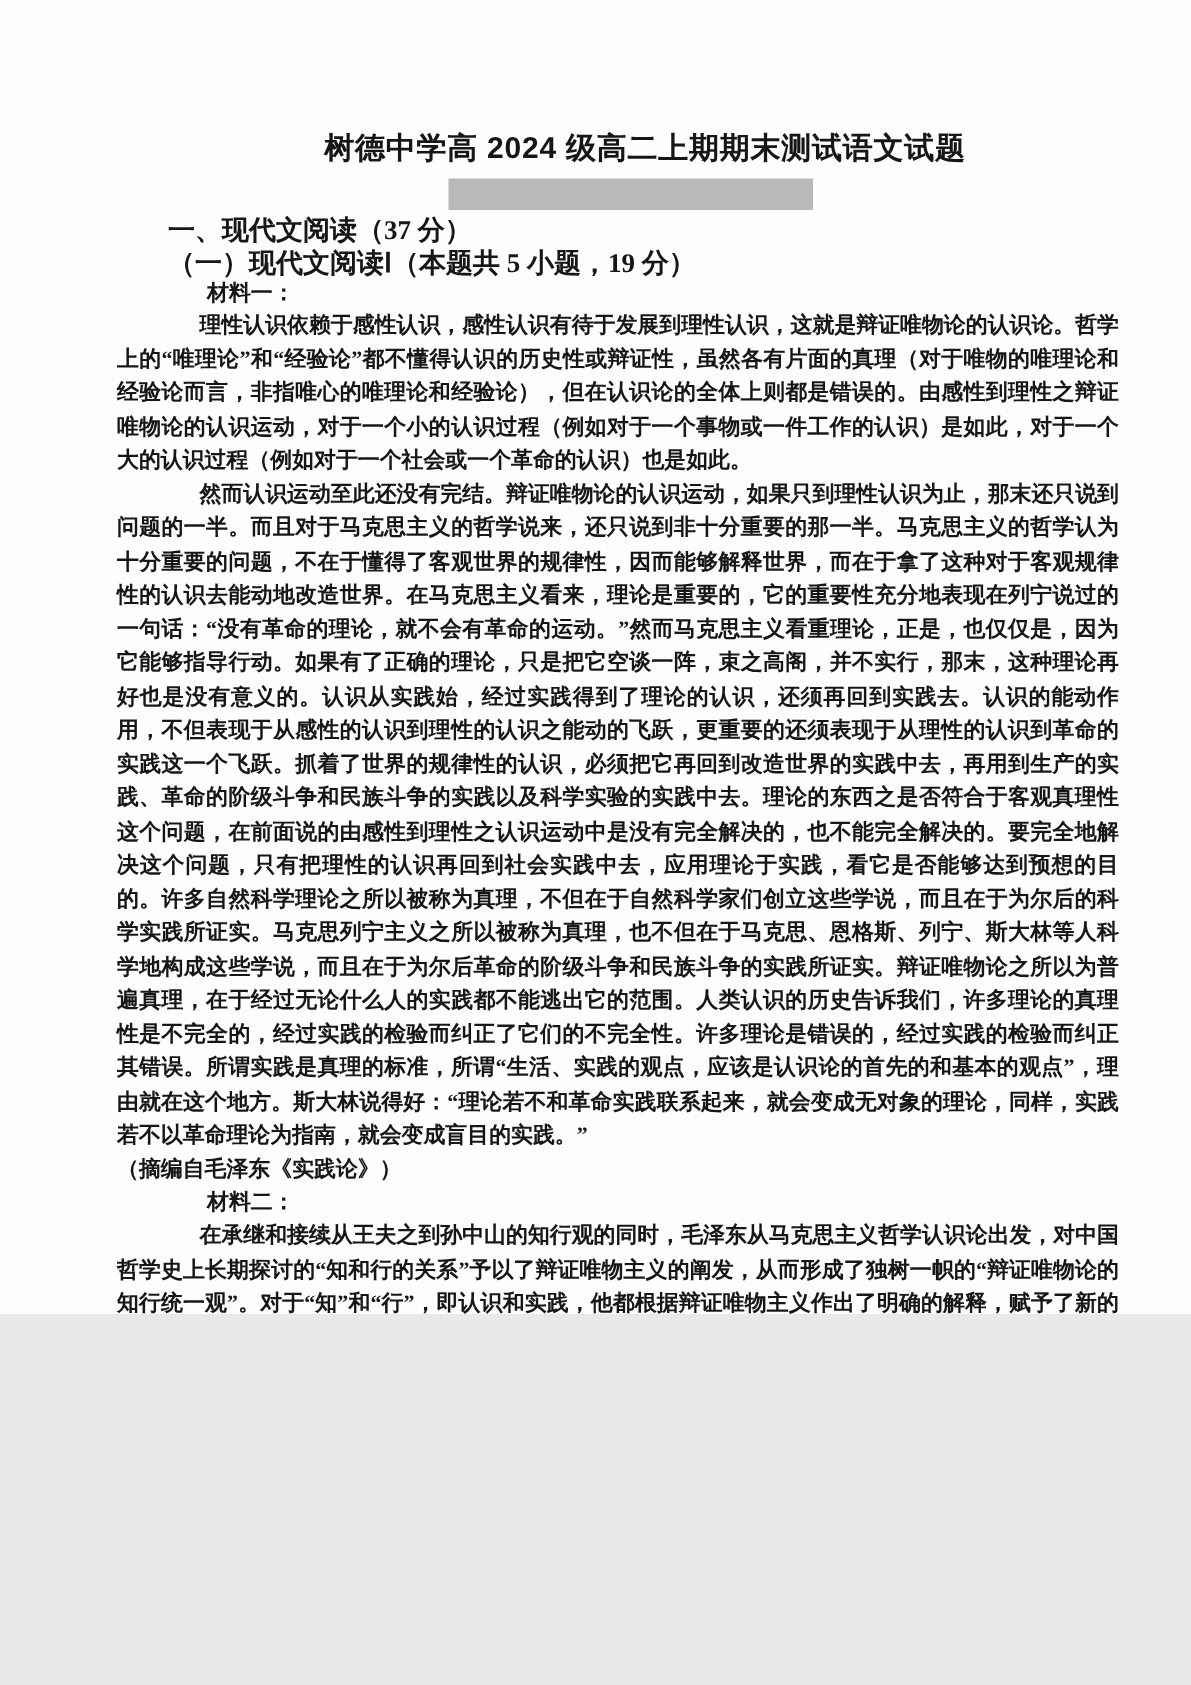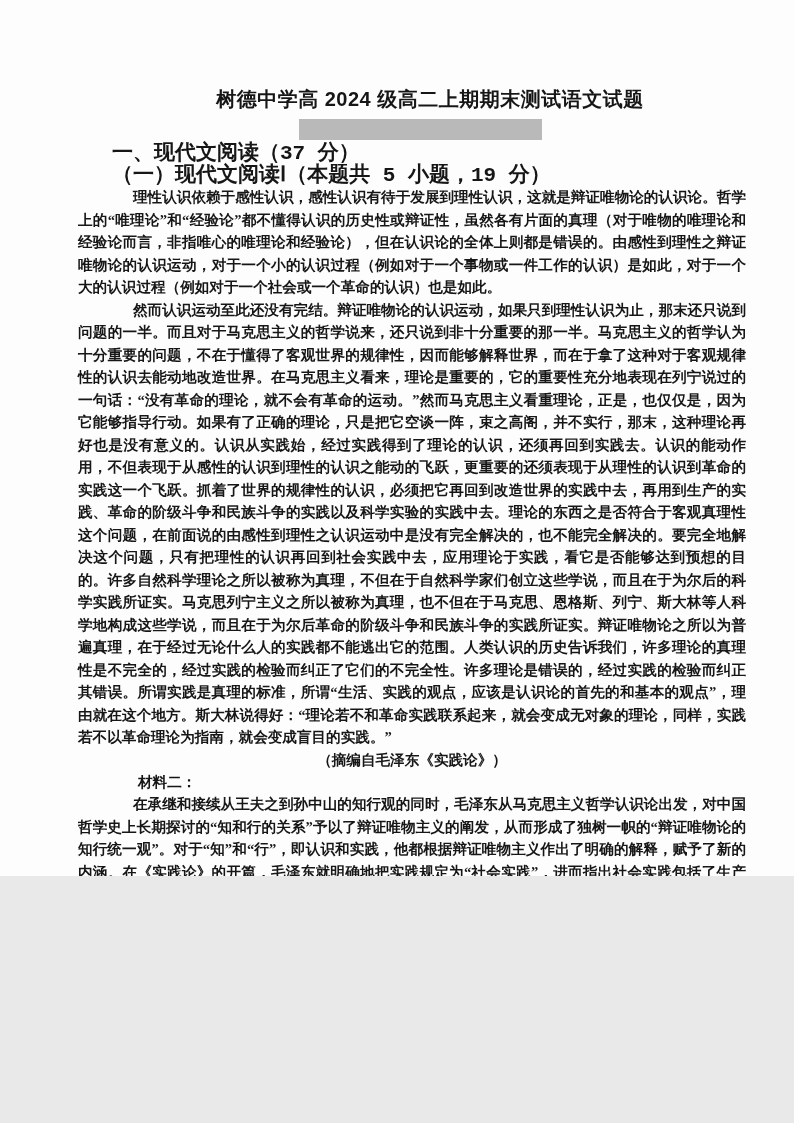--- a/index.html
+++ b/index.html
@@ -28,23 +28,23 @@
     letter-spacing:.5px;
     white-space:nowrap;
   }
   .redaction{
     width:243px;height:21px;
     background:#b9b9b9;
     margin:7px auto 0 auto;
     transform:translateX(8px);
   }
   .h2,.h3{
-    font-family:Liberation Mono, monospace;
-    font-weight:700;
-    font-size:21px;
+    font-family:Liberation Serif, serif;
+    font-weight:700;
+    font-size:18px;
     line-height:21px;
     margin-left:34px;
   }
   .h2{margin-top:3px;}
   .h3{margin-top:1px;}
   .instruction{
     font-family:"Liberation Sans", sans-serif;
     font-weight:400;
     font-size:14.6px;
     line-height:20px;
@@ -62,21 +62,21 @@
     font-weight:600;
     line-height:22.5px;
     text-align:justify;
     text-indent:55px;
     letter-spacing:0;
   }
   .attribution{
     font-size:14.6px;
     font-weight:600;
     line-height:22.5px;
-    text-align:center;
+    text-align:left;
   }
   .m2-label{margin-top:2px;font-family:Liberation Mono, monospace;}
   .page-footer{
     position:absolute;
     top:982px; right:16px;
     font-family:"Liberation Sans", sans-serif;
     font-weight:700;
     font-size:14px;
     line-height:18px;
     display:flex;
@@ -133,20 +133,21 @@
 
     <div class="doc-title">树德中学高 2024 级高二上期期末测试语文试题</div>
 
     <div class="redaction"></div>
 
     <div class="h2">一、现代文阅读（37 分）</div>
 
     <div class="h3">（一）现代文阅读Ⅰ（本题共 5 小题，19 分）</div>
 
 
+    <div class="material-label">材料一：</div>
 
     <div class="para">理性认识依赖于感性认识，感性认识有待于发展到理性认识，这就是辩证唯物论的认识论。哲学上的“唯理论”和“经验论”都不懂得认识的历史性或辩证性，虽然各有片面的真理（对于唯物的唯理论和经验论而言，非指唯心的唯理论和经验论），但在认识论的全体上则都是错误的。由感性到理性之辩证唯物论的认识运动，对于一个小的认识过程（例如对于一个事物或一件工作的认识）是如此，对于一个大的认识过程（例如对于一个社会或一个革命的认识）也是如此。</div>
     <div class="para">然而认识运动至此还没有完结。辩证唯物论的认识运动，如果只到理性认识为止，那末还只说到问题的一半。而且对于马克思主义的哲学说来，还只说到非十分重要的那一半。马克思主义的哲学认为十分重要的问题，不在于懂得了客观世界的规律性，因而能够解释世界，而在于拿了这种对于客观规律性的认识去能动地改造世界。在马克思主义看来，理论是重要的，它的重要性充分地表现在列宁说过的一句话：“没有革命的理论，就不会有革命的运动。”然而马克思主义看重理论，正是，也仅仅是，因为它能够指导行动。如果有了正确的理论，只是把它空谈一阵，束之高阁，并不实行，那末，这种理论再好也是没有意义的。认识从实践始，经过实践得到了理论的认识，还须再回到实践去。认识的能动作用，不但表现于从感性的认识到理性的认识之能动的飞跃，更重要的还须表现于从理性的认识到革命的实践这一个飞跃。抓着了世界的规律性的认识，必须把它再回到改造世界的实践中去，再用到生产的实践、革命的阶级斗争和民族斗争的实践以及科学实验的实践中去。理论的东西之是否符合于客观真理性这个问题，在前面说的由感性到理性之认识运动中是没有完全解决的，也不能完全解决的。要完全地解决这个问题，只有把理性的认识再回到社会实践中去，应用理论于实践，看它是否能够达到预想的目的。许多自然科学理论之所以被称为真理，不但在于自然科学家们创立这些学说，而且在于为尔后的科学实践所证实。马克思列宁主义之所以被称为真理，也不但在于马克思、恩格斯、列宁、斯大林等人科学地构成这些学说，而且在于为尔后革命的阶级斗争和民族斗争的实践所证实。辩证唯物论之所以为普遍真理，在于经过无论什么人的实践都不能逃出它的范围。人类认识的历史告诉我们，许多理论的真理性是不完全的，经过实践的检验而纠正了它们的不完全性。许多理论是错误的，经过实践的检验而纠正其错误。所谓实践是真理的标准，所谓“生活、实践的观点，应该是认识论的首先的和基本的观点”，理由就在这个地方。斯大林说得好：“理论若不和革命实践联系起来，就会变成无对象的理论，同样，实践若不以革命理论为指南，就会变成盲目的实践。”</div>
 
     <div class="attribution">（摘编自毛泽东《实践论》）</div>
 
     <div class="material-label m2-label">材料二：</div>
 
     <div class="para">在承继和接续从王夫之到孙中山的知行观的同时，毛泽东从马克思主义哲学认识论出发，对中国哲学史上长期探讨的“知和行的关系”予以了辩证唯物主义的阐发，从而形成了独树一帜的“辩证唯物论的知行统一观”。对于“知”和“行”，即认识和实践，他都根据辩证唯物主义作出了明确的解释，赋予了新的内涵。在《实践论》的开篇，毛泽东就明确地把实践规定为“社会实践”，进而指出社会实践包括了生产活动、阶级斗争、政治生活、科学和艺术活动，特别是中国共产党人正在从事的中国革命战争，因此，吃东西这类日常生活活动并不是《实践论》所讲的实践；而他所讲的认识，则是指在社会实践基础上形成的正确认识和科学理论，特别是“马克思主义的科学”。这就更新了从王夫之到孙中山对“知”</div>
 

